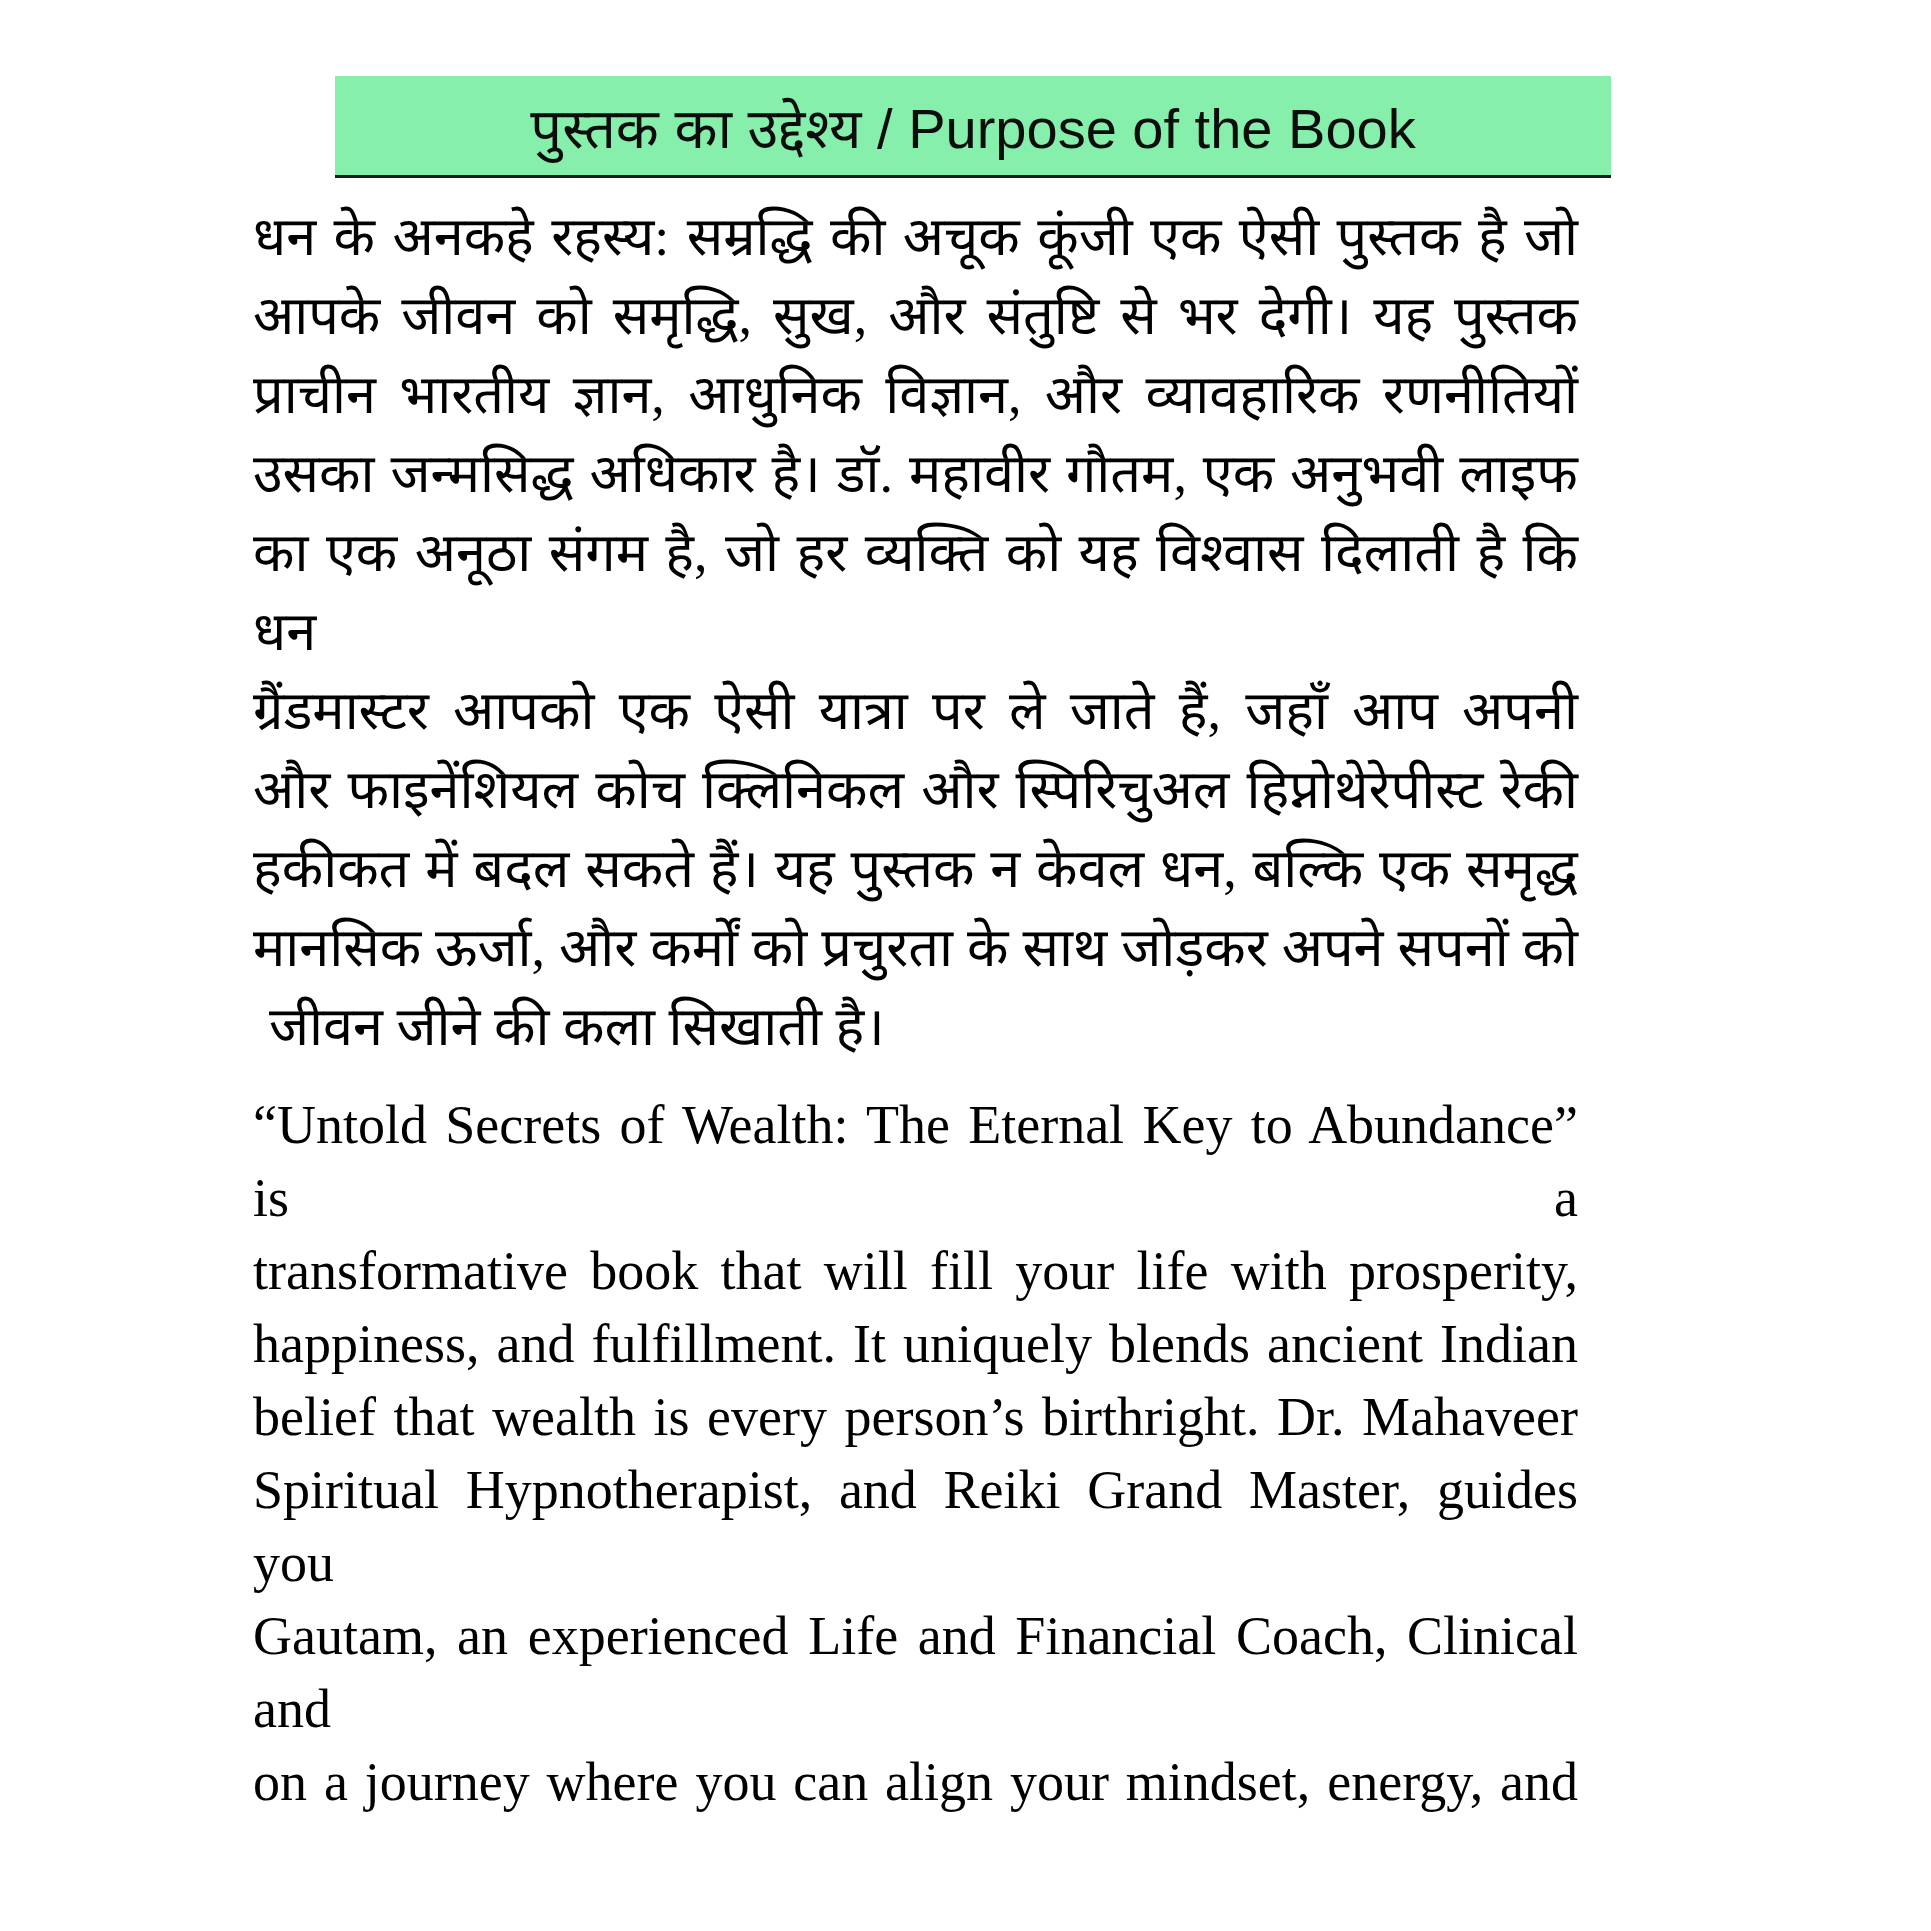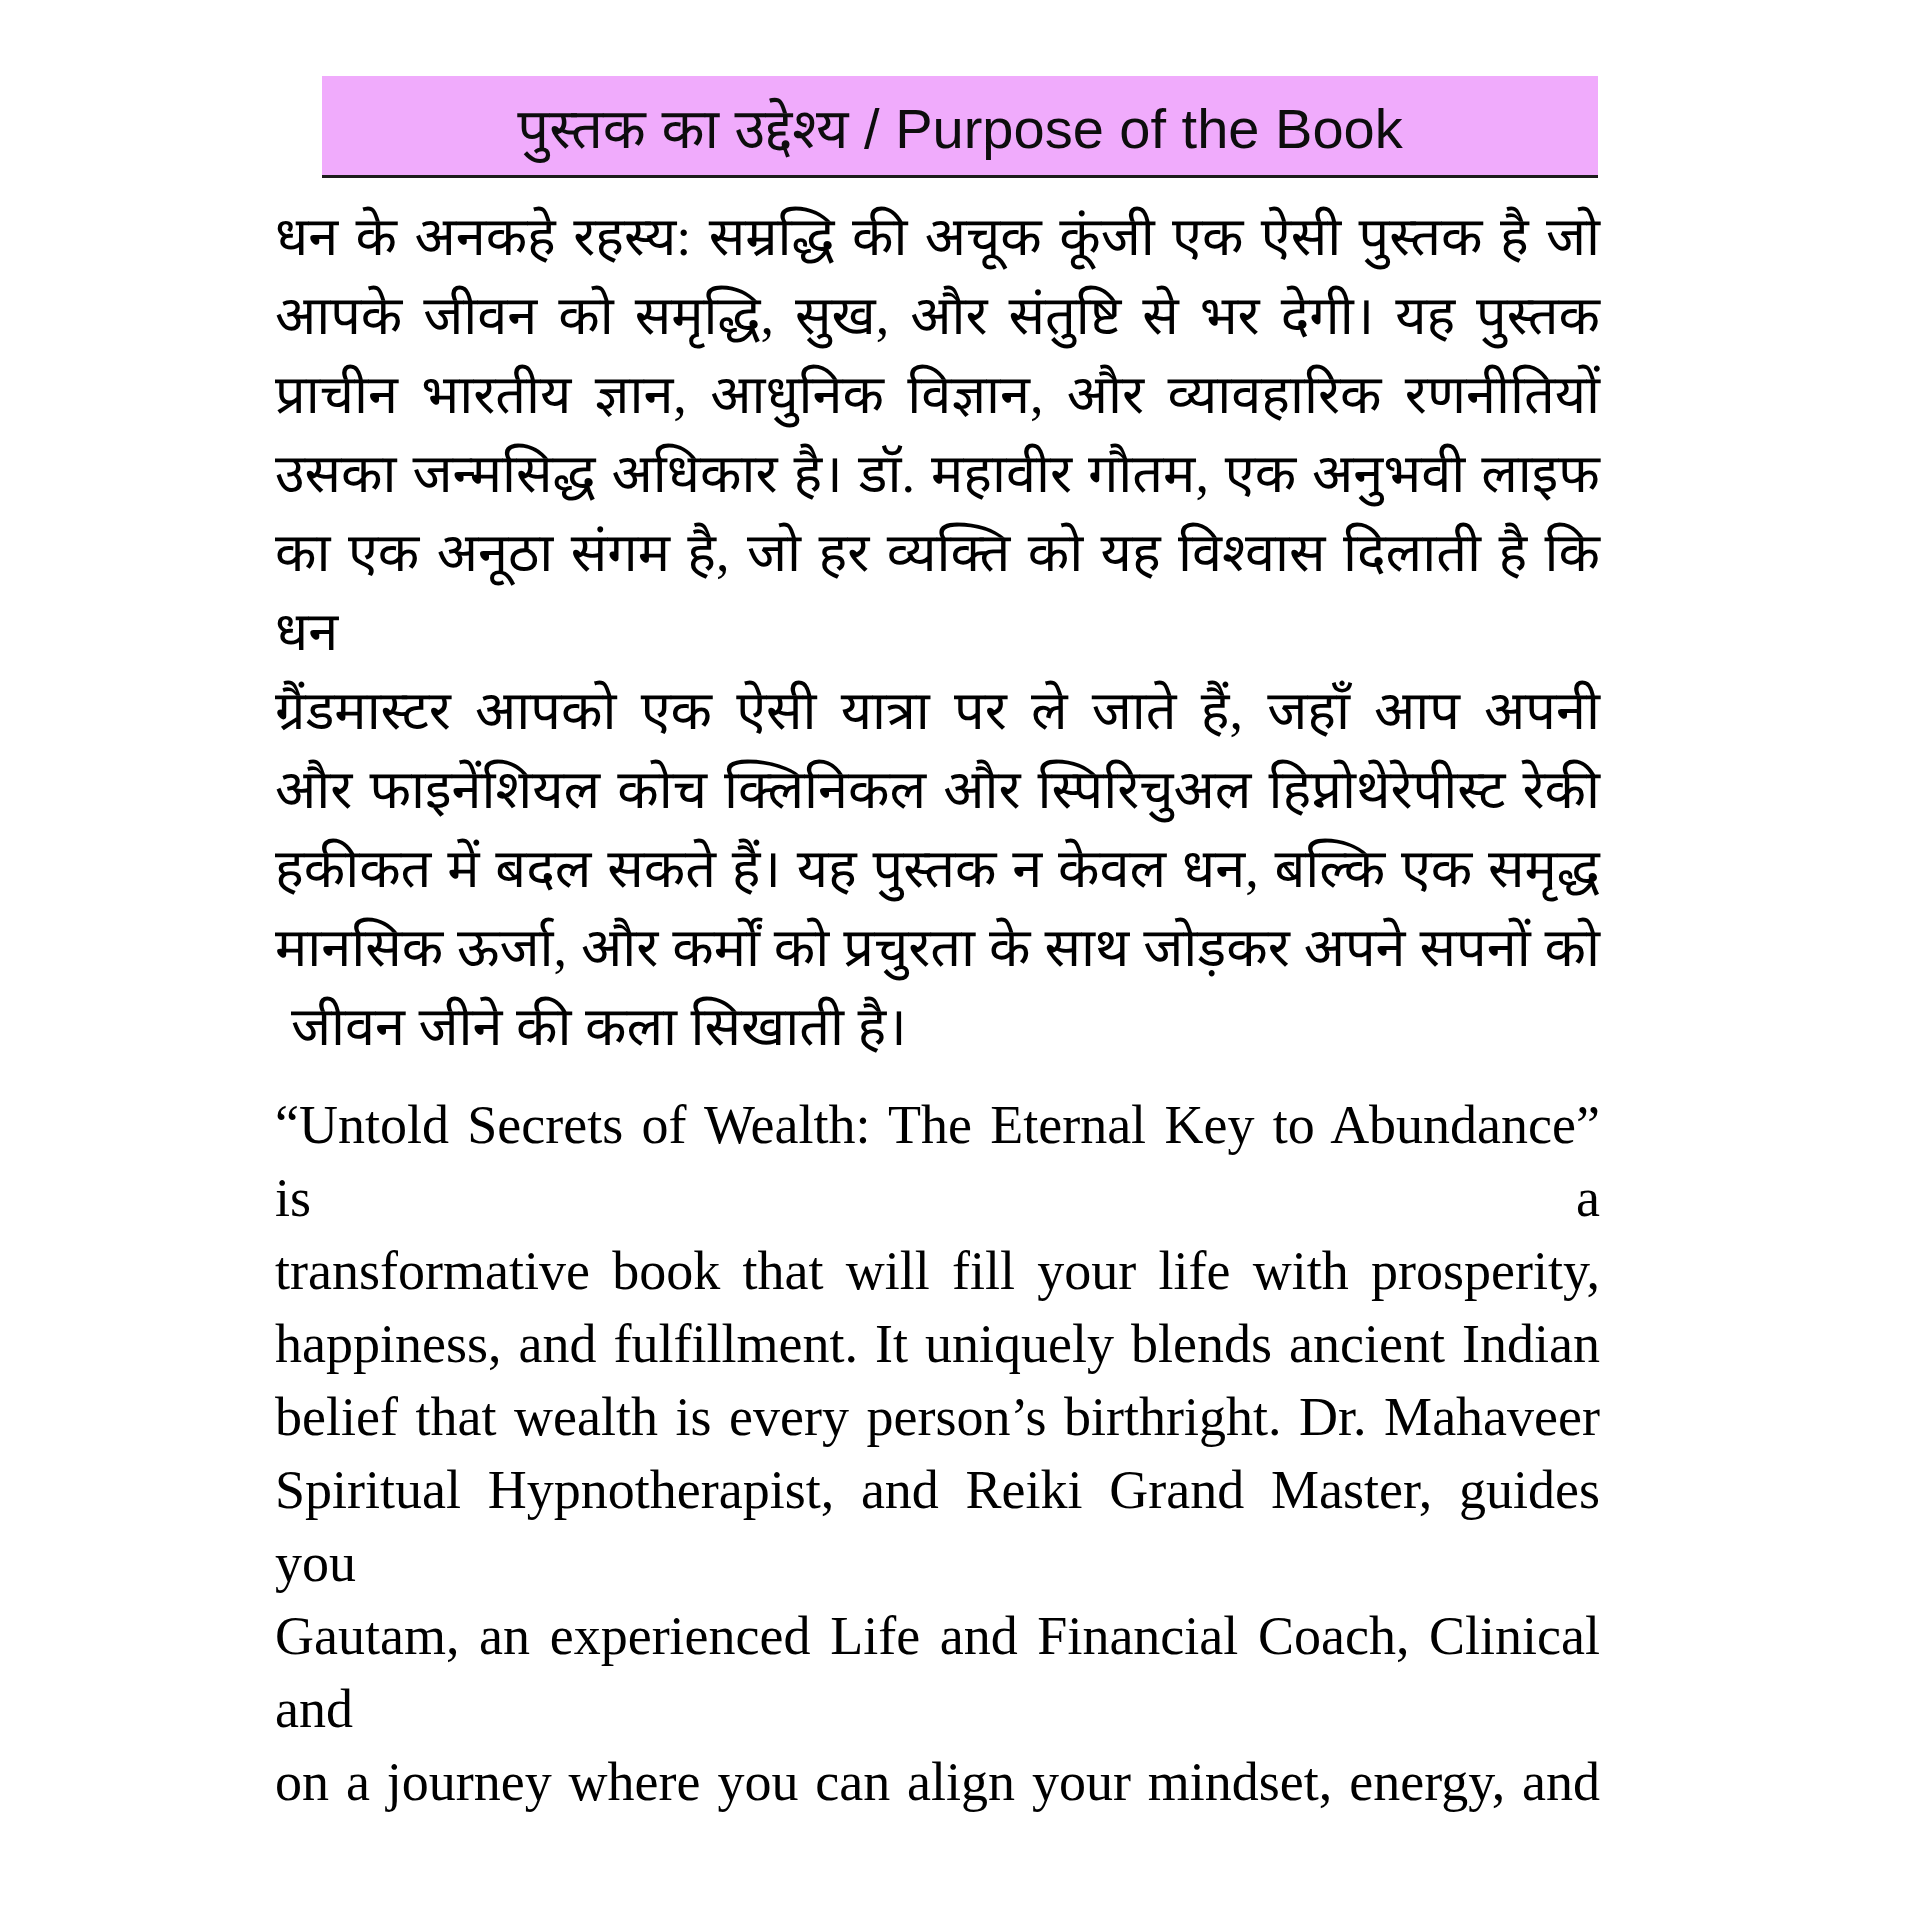--- a/index.html
+++ b/index.html
@@ -9,38 +9,38 @@
   }
   body {
     position: relative;
     width: 1931px;
     height: 1931px;
     color: #000000;
     font-family: "Liberation Serif", serif;
   }
   .header-box {
     position: absolute;
-    left: 322px;
+    left: 335px;
     top: 76px;
     width: 1276px;
     height: 99px;
-    background: #f0abfc;
+    background: #86efac;
     border-bottom: 3.9px solid #1c1c1c;
     display: flex;
     align-items: center;
     justify-content: center;
     font-family: "Liberation Sans", sans-serif;
     font-size: 56px;
     font-weight: 400;
     color: #0d0d0d;
     white-space: nowrap;
   }
   .para {
     position: absolute;
-    left: 275px;
+    left: 253px;
     width: 1325px;
   }
   .para .line {
     text-align: justify;
     text-align-last: justify;
     white-space: normal;
   }
   .para .line.last {
     text-align-last: left;
     margin-left: 16px;

